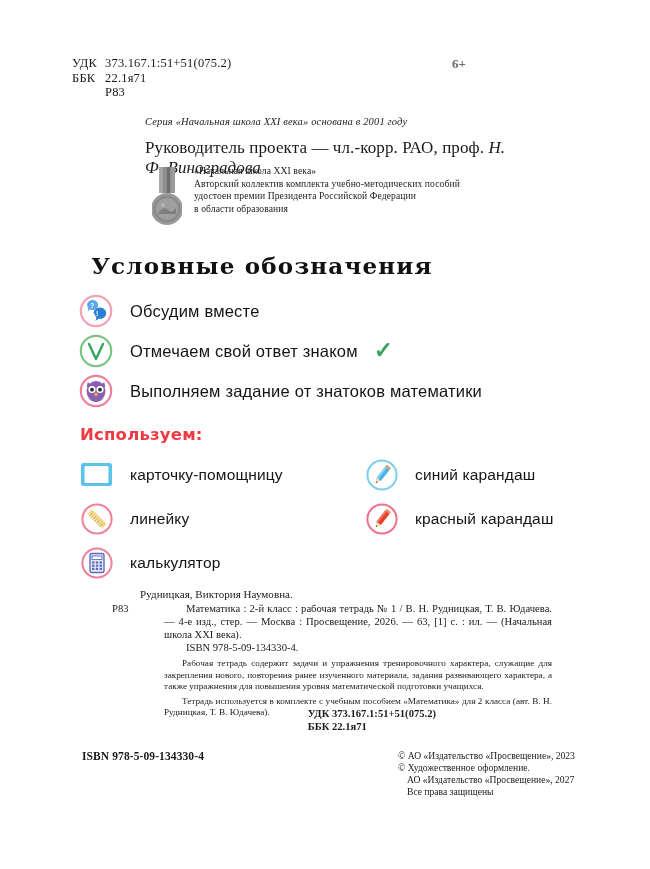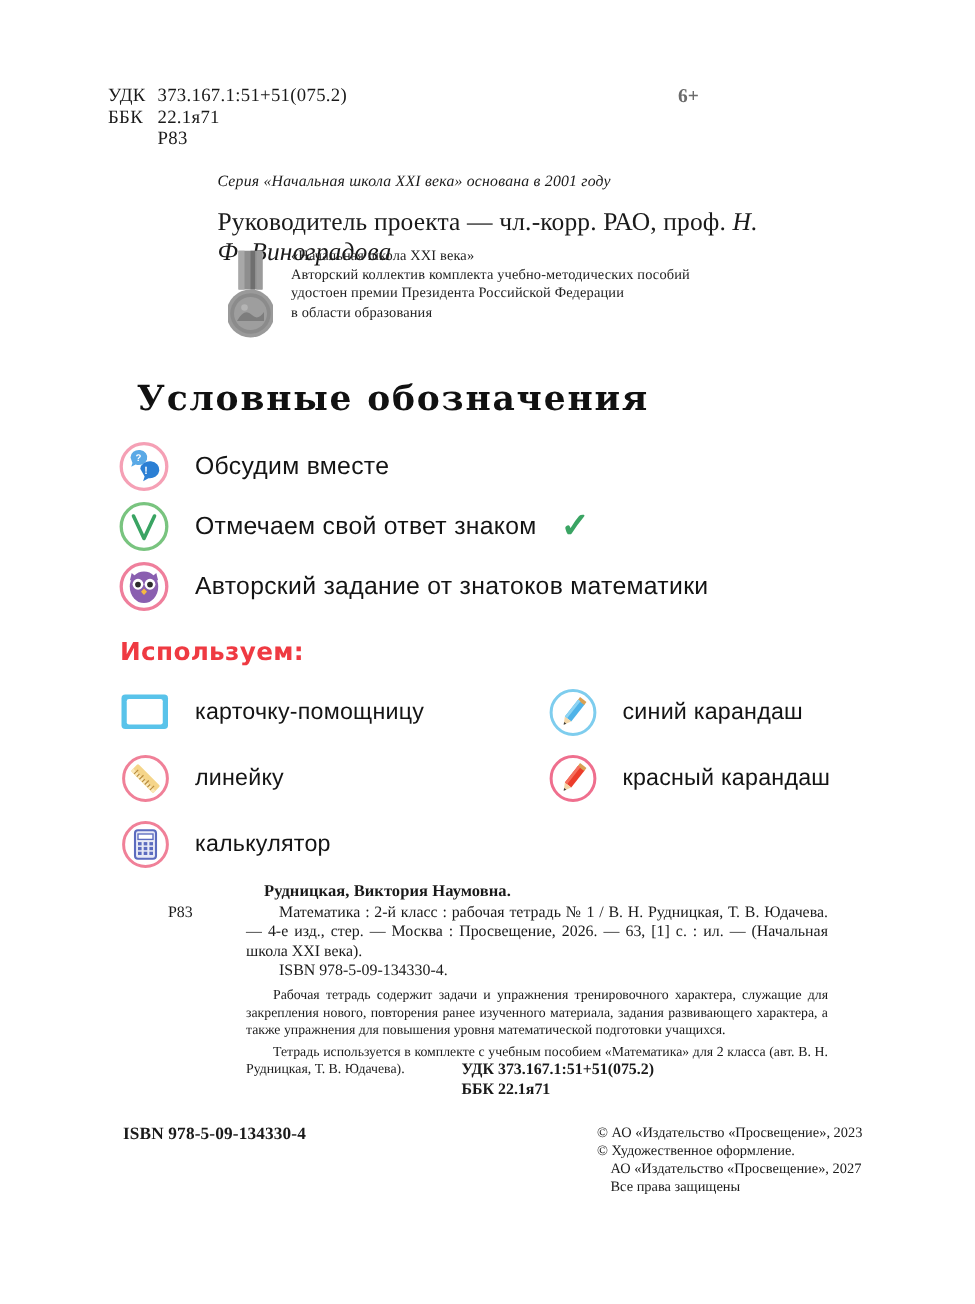--- a/index.html
+++ b/index.html
@@ -198,23 +198,23 @@
   .biblio {
     position: absolute;
     left: 112px;
     top: 588px;
     width: 440px;
     font-size: 10.6px;
     line-height: 13.1px;
     color: #1a1a1a;
   }
   .biblio-author {
-    font-weight: bold;
+    font-weight: normal;
     font-size: 11px;
-    margin-left: 64px;
+    margin-left: 28px;
     letter-spacing: 0.05px;
   }
   .biblio-body {
     position: relative;
     text-align: justify;
     margin-top: 1px;
   }
   .biblio-sigla {
     position: absolute;
     left: 0;
@@ -352,21 +352,21 @@
           <path d="M7.6 13 l1.2 -5 l4 3.4 z" fill="#8a5fb0"></path>
           <path d="M26.4 13 l-1.2 -5 l-4 3.4 z" fill="#8a5fb0"></path>
           <circle cx="13" cy="15.5" r="3.6" fill="#ffffff"></circle>
           <circle cx="21" cy="15.5" r="3.6" fill="#ffffff"></circle>
           <circle cx="13" cy="15.7" r="1.9" fill="#2c2c2c"></circle>
           <circle cx="21" cy="15.7" r="1.9" fill="#2c2c2c"></circle>
           <path d="M17 18.4 l-2 2.1 l2 2.1 l2 -2.1 z" fill="#f5b942"></path>
         </svg>
       </div>
       <div class="legend-label">
-        <span>Авторский  задание  от  знатоков  математики</span>
+        <span>Выполняем  задание  от  знатоков  математики</span>
       </div>
     </div>
 
   </div>
 
   <div class="use-title">Используем:</div>
 
   <div class="use-grid">
 
     <div class="use-row">

